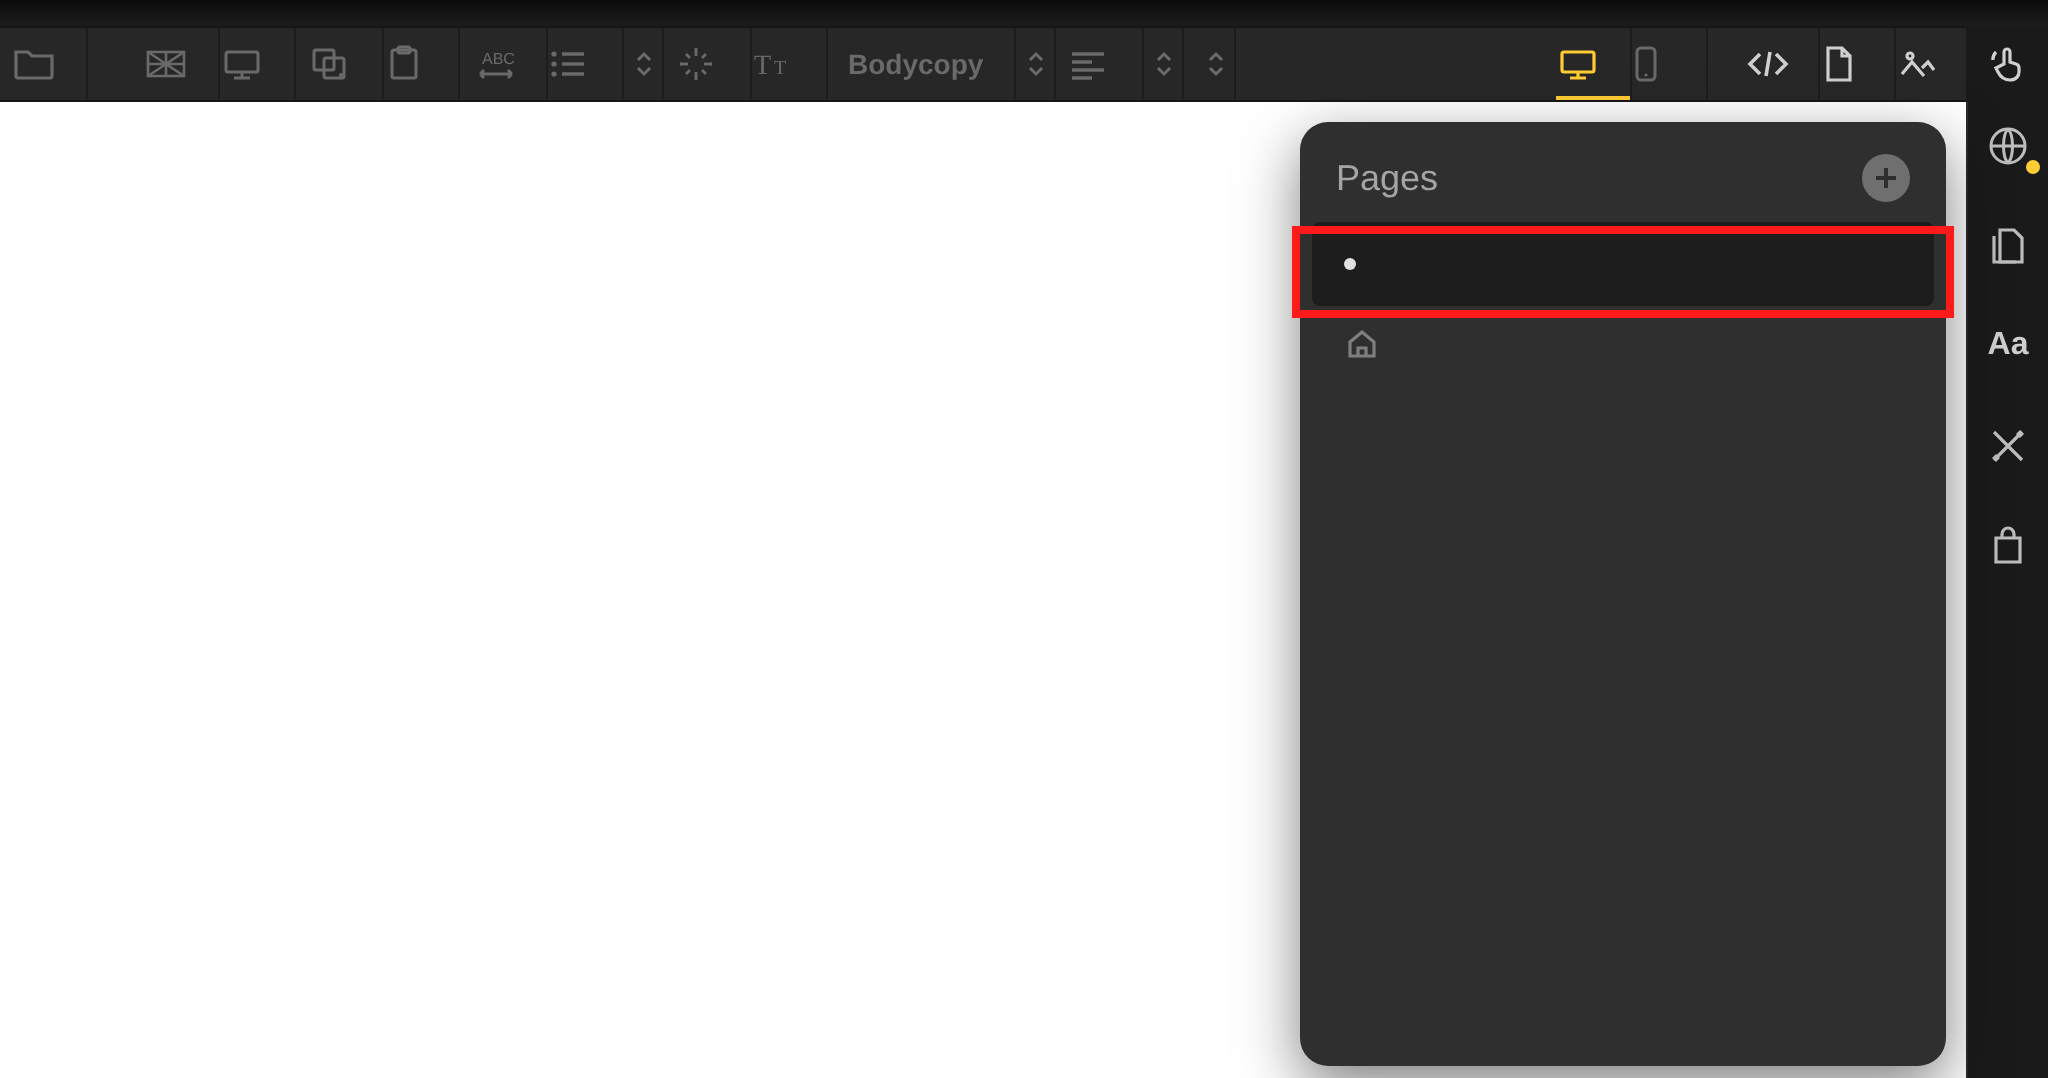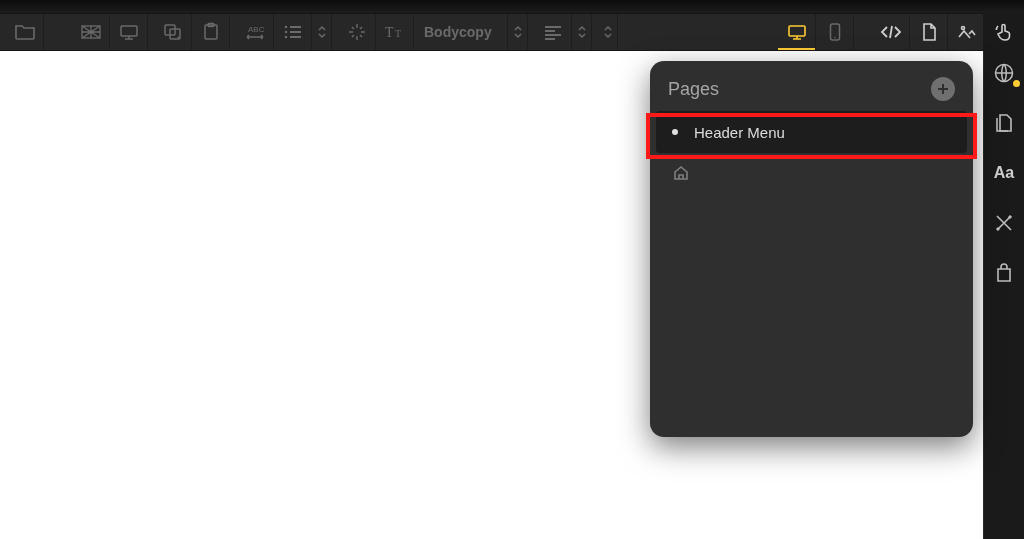--- a/index.html
+++ b/index.html
@@ -27,21 +27,20 @@
     width: 1024px; height: 38px;
     background: #272727;
     display: flex;
     align-items: stretch;
     border-top: 1px solid #161616;
     border-bottom: 1px solid #161616;
   }
   .tb-btn {
     display: flex;
     align-items: center;
-    justify-content: center;
     width: 38px;
     border-right: 1px solid #1d1d1d;
     color: #6a6a6a;
     cursor: pointer;
   }
   .tb-btn svg { display: block; }
   .tb-btn.wide { width: 94px; font-size: 14px; padding: 0 10px; justify-content: flex-start; gap:6px;font-weight:bold; }
   .tb-btn.add  { width: 88px; font-size: 14px; justify-content: center; gap:6px; padding:0 8px;}
   .tb-chev {
     display:flex; align-items:center; justify-content:center;
@@ -93,21 +92,21 @@
     background:#1a1a1a;
     display:flex; align-items:center; justify-content:center;
     color:#cfcfcf;
     cursor:pointer;
   }
 
   
   .pages-panel {
     position: absolute;
     left: 650px; top: 61px;
-    width: 323px; height: 376px;
+    width: 323px; height: 472px;
     background: #2f2f2f;
     border-radius: 14px;
     box-shadow: 0 10px 30px rgba(0,0,0,.5);
     overflow: hidden;
   }
   .pages-head {
     display: flex;
     align-items: center;
     justify-content: space-between;
     padding: 16px 18px 10px 18px;
@@ -365,21 +364,20 @@
     <div class="pages-title">Pages</div>
     <div class="pages-add">
       <svg width="14" height="14" viewBox="0 0 14 14" stroke="currentColor" stroke-width="2">
         <path d="M7 2v10 M2 7h10"></path>
       </svg>
     </div>
   </div>
 
   <div class="page-row selected">
     <span class="bullet"></span>
-    <span class="label">Header Menu</span>
   </div>
 
   <div class="page-row">
     <span class="home-ico">
       <svg width="18" height="18" viewBox="0 0 18 18" fill="none" stroke="currentColor" stroke-width="1.6">
         <path d="M3 8l6-5 6 5v7H3z M7 15v-4h4v4"></path>
       </svg>
     </span>
   </div>
 </div>

